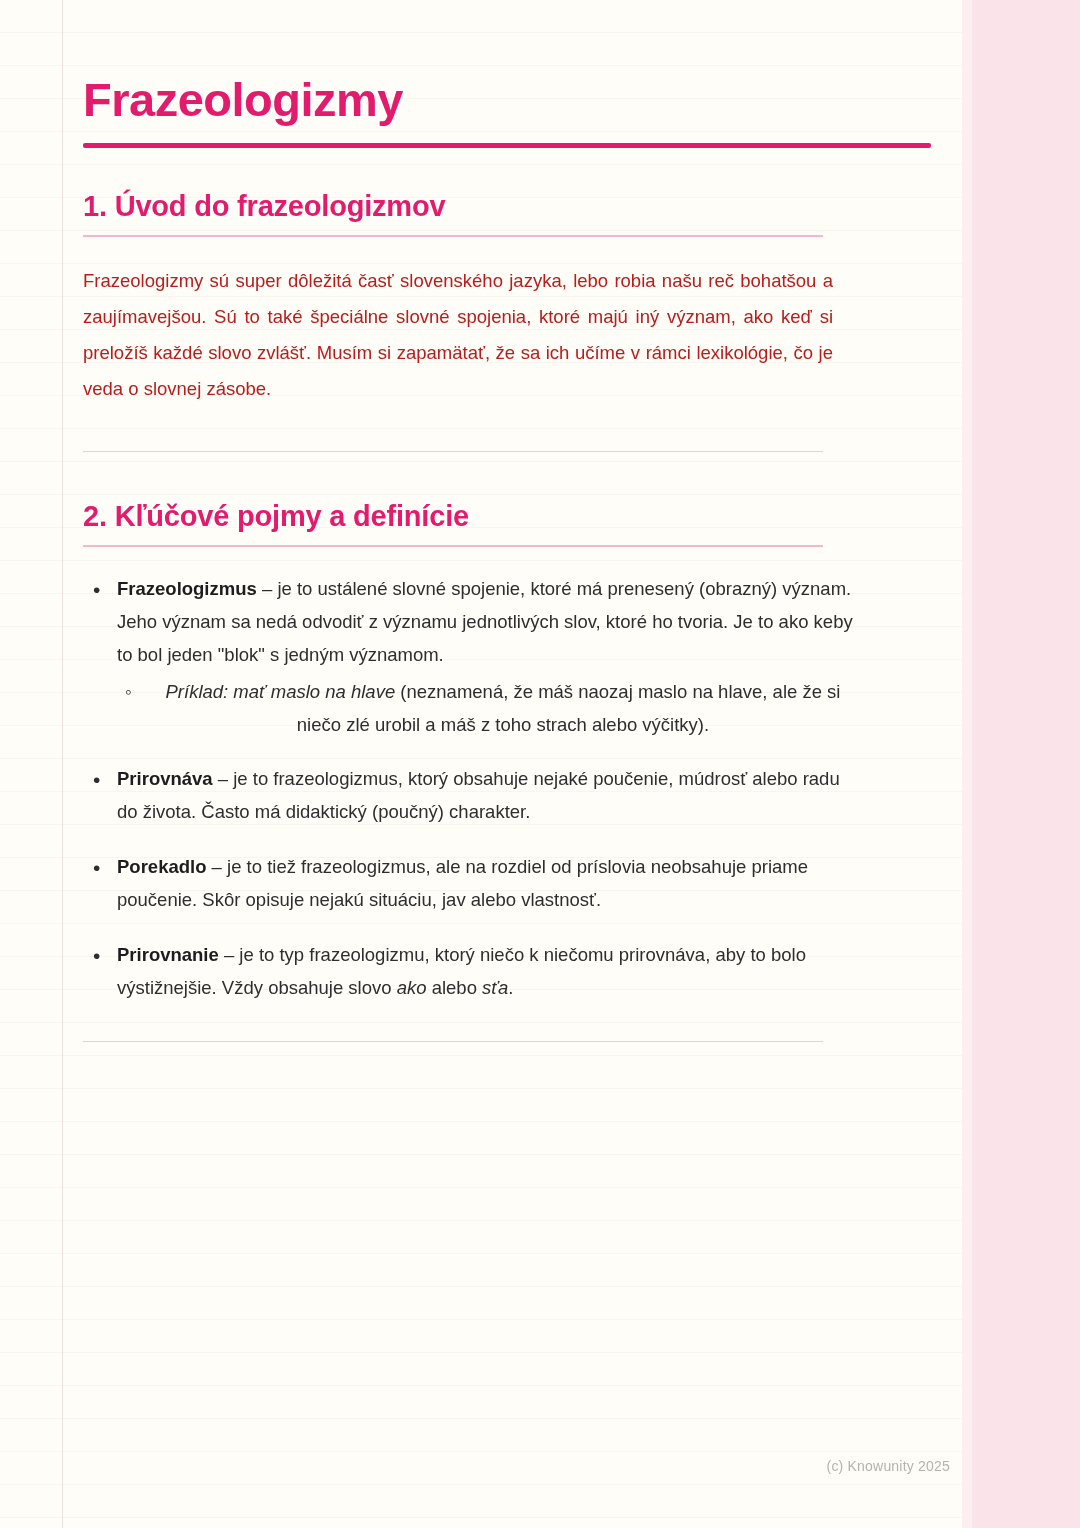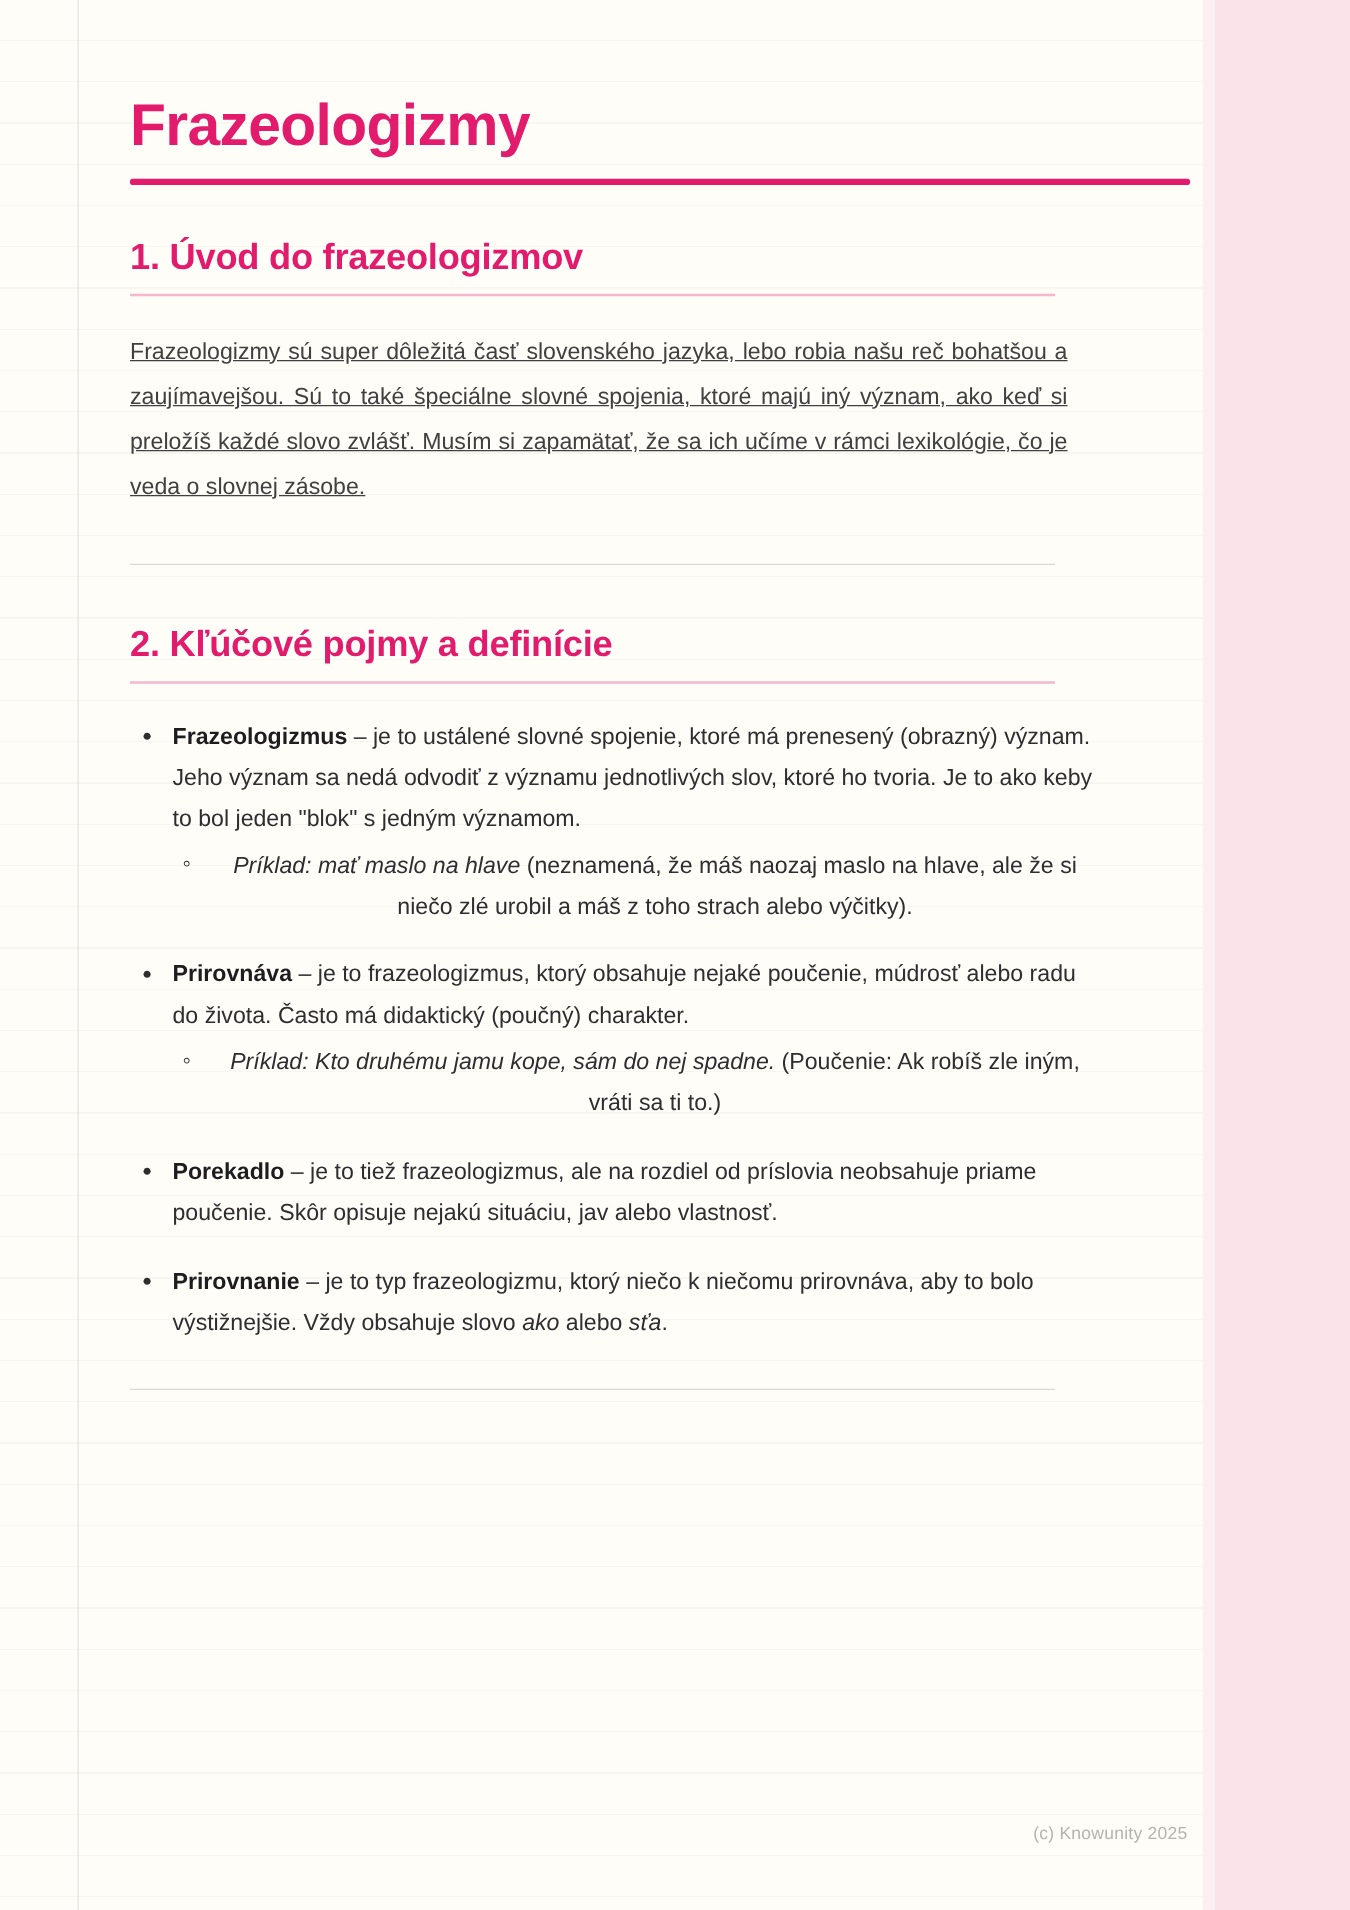--- a/index.html
+++ b/index.html
@@ -48,21 +48,21 @@
     position: absolute;
     top: 0;
     bottom: 0;
     right: 108px;
     width: 10px;
     background: #fdeef2;
   }
 
   .content {
     position: absolute;
-    left: 104px;
+    left: 83px;
     top: 74px;
     width: 850px;
   }
 
   h1.doc-title {
     font-size: 47px;
     line-height: 1.12;
     font-weight: bold;
     color: #e31b6d;
     margin: 0 0 16px 0;
@@ -86,25 +86,24 @@
   .section-rule {
     height: 2px;
     background: #f4b7cd;
     width: 740px;
     margin: 0 0 26px 0;
   }
 
   p.body-text {
     font-size: 18.5px;
     line-height: 1.95;
-    color: #404040;
+    color: #b91c1c;
     margin: 0 0 6px 0;
     text-align: justify;
     width: 750px;
-    text-decoration: underline;
   }
   p.lead-text {
     font-size: 18.5px;
     line-height: 1.9;
     color: #2e2e30;
     margin: 0 0 14px 0;
   }
 
   .divider {
     height: 1px;
@@ -206,25 +205,20 @@
       <ul class="sub">
         <li>
           <span class="ital">Príklad: mať maslo na hlave</span><span> (neznamená, že máš naozaj maslo na hlave, ale že si niečo zlé urobil a máš z toho strach alebo výčitky).</span>
         </li>
       </ul>
     </li>
 
 
     <li>
       <span class="term">Prirovnáva</span><span> – je to frazeologizmus, ktorý obsahuje nejaké poučenie, múdrosť alebo radu do života. Často má didaktický (poučný) charakter.</span>
-      <ul class="sub">
-        <li>
-          <span class="ital">Príklad: Kto druhému jamu kope, sám do nej spadne.</span><span> (Poučenie: Ak robíš zle iným, vráti sa ti to.)</span>
-        </li>
-      </ul>
     </li>
 
     <li>
       <span class="term">Porekadlo</span><span> – je to tiež frazeologizmus, ale na rozdiel od príslovia neobsahuje priame poučenie. Skôr opisuje nejakú situáciu, jav alebo vlastnosť.</span>
     </li>
 
     <li>
       <span class="term">Prirovnanie</span><span> – je to typ frazeologizmu, ktorý niečo k niečomu prirovnáva, aby to bolo výstižnejšie. Vždy obsahuje slovo </span><span class="ital">ako</span><span> alebo </span><span class="ital">sťa</span><span>.</span>
     </li>
 

